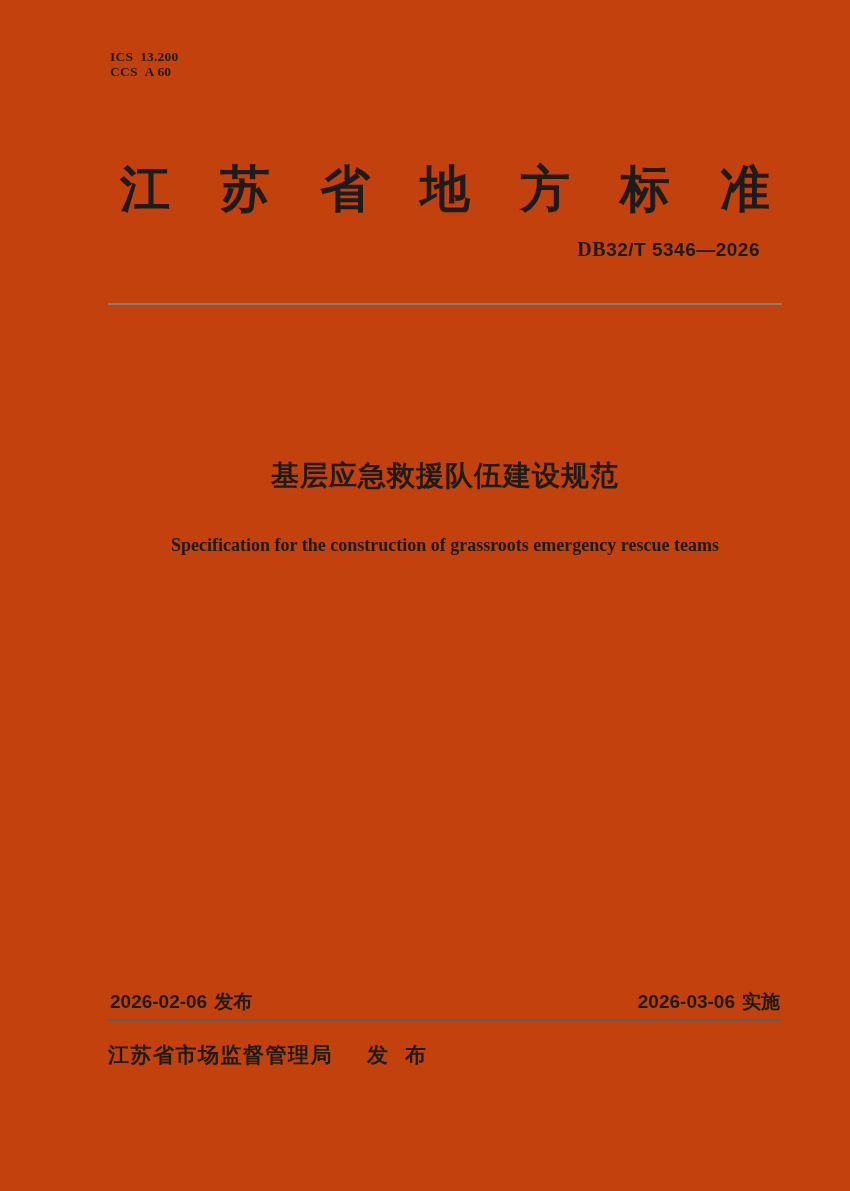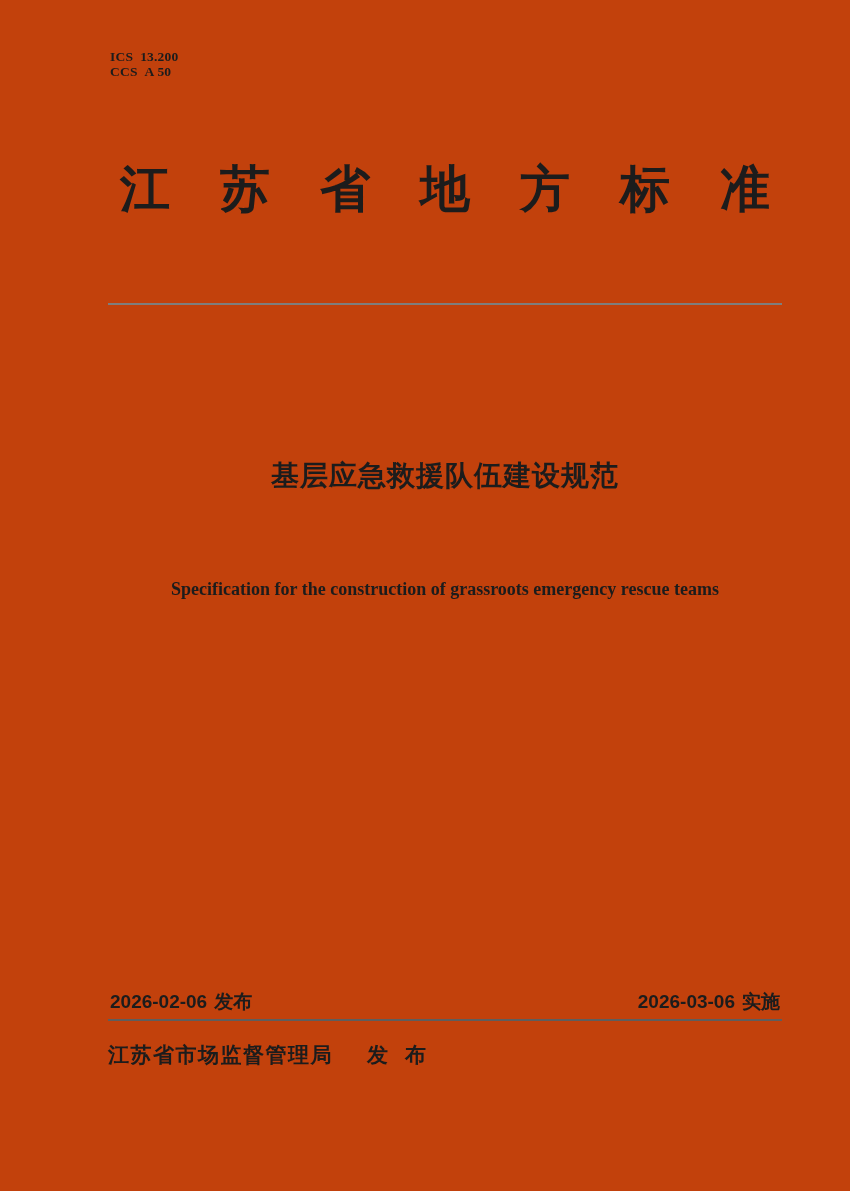--- a/index.html
+++ b/index.html
@@ -84,21 +84,20 @@
   .title-en {
     position: absolute;
     left: 68px;
     top: 533px;
     width: 754px;
     text-align: center;
     font-family: "Liberation Serif", serif;
     font-size: 18px;
     line-height: 24px;
     font-weight: bold;
-    margin-top: 44px;
   }
   
   .dates-row {
     position: absolute;
     left: 108px;
     top: 989px;
     width: 674px;
     box-sizing: border-box;
     padding: 0 2px;
     display: flex;
@@ -128,34 +127,37 @@
 </head>
 <body>
 
 <div class="page">
 
   <div class="ics-block">
     <div>
       <span>ICS</span><span class="code-value">13.200</span>
     </div>
     <div>
-      <span>CCS</span><span class="code-value">A 50</span>
+      <span>CCS</span><span class="code-value">A 60</span>
     </div>
   </div>
 
   <div class="std-title">
       <span>江</span>
       <span>苏</span>
       <span>省</span>
       <span>地</span>
       <span>方</span>
       <span>标</span>
       <span>准</span>
     </div>
 
+  <div class="std-code">
+    <span class="db-prefix">DB</span><span>32/T 5346—2026</span>
+  </div>
 
   <div class="rule rule-top" style="background-color: rgb(126, 126, 126);"></div>
 
   <div class="title-cn">基层应急救援队伍建设规范</div>
 
   <div class="title-en">Specification for the construction of grassroots emergency rescue teams</div>
 
   <div class="dates-row">
     <div>
       <span>2026-02-06</span><span class="date-label">发布</span>

